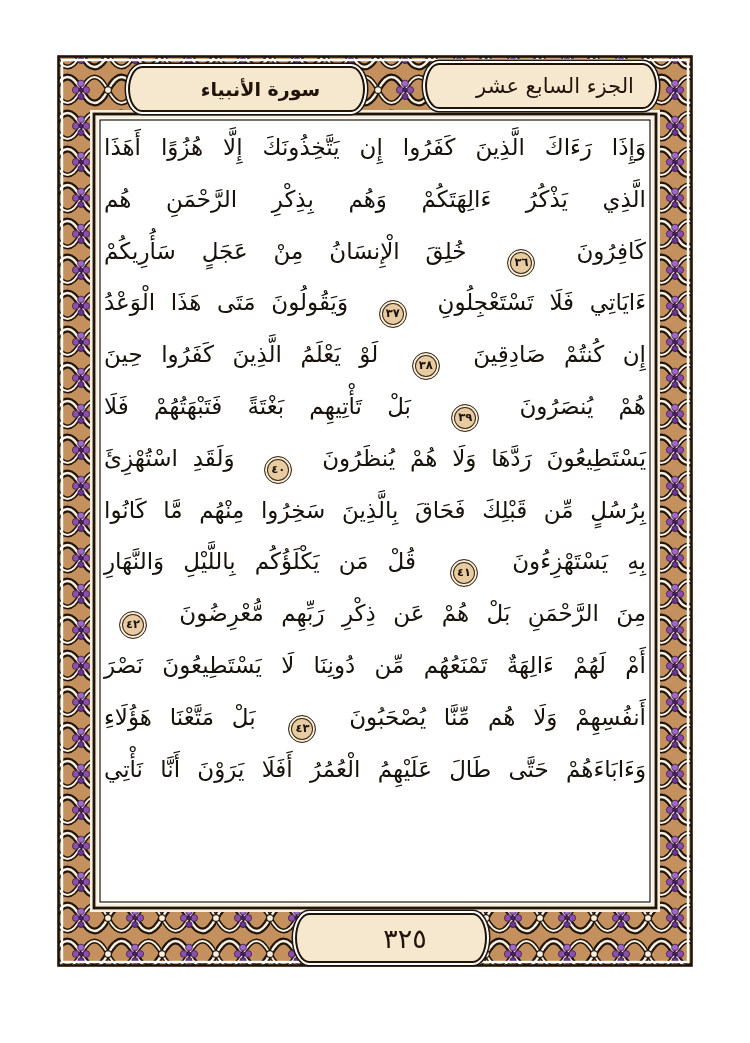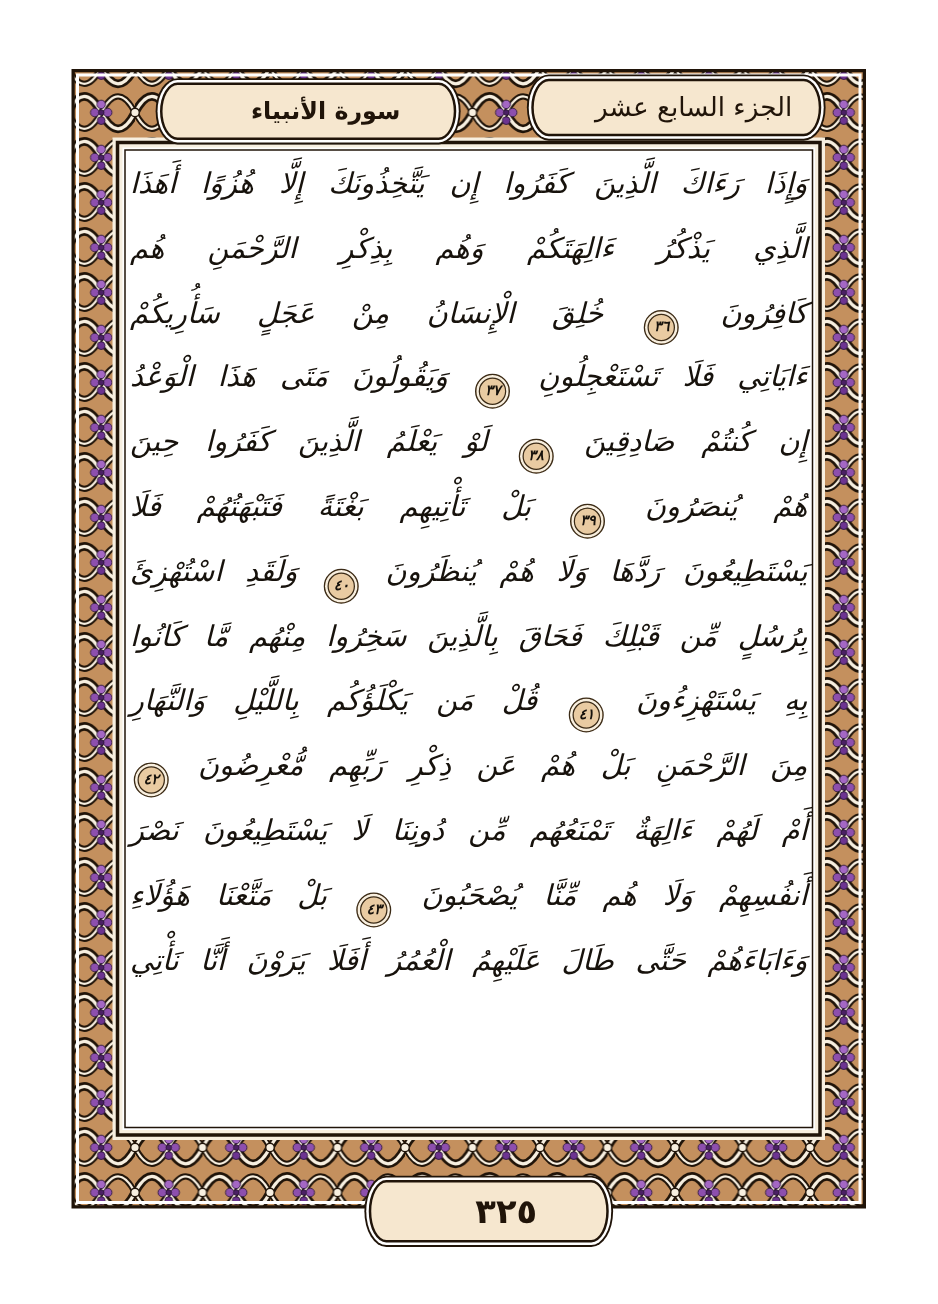--- a/index.html
+++ b/index.html
@@ -16,48 +16,47 @@
     background:var(--cream,#f6e7cf);
     border:2px solid #201409;
     border-radius:14px/50%;
     box-shadow:0 0 0 2px #ffffff, 0 0 0 3.5px #201409;
     display:flex;align-items:center;justify-content:center;
     color:#201409;
     padding-left:28px;
   }
   #juz-cartouche{left:425px;top:63px;width:200px;height:42px;font-size:21px;font-weight:normal;}
   #surah-cartouche{left:128px;top:66px;width:205px;height:42px;font-size:19px;font-weight:bold;}
-  #pageno-cartouche{left:295px;top:913px;width:160px;height:46px;font-size:27px;font-weight:bold;margin-top:31px;}
+  #pageno-cartouche{left:295px;top:913px;width:160px;height:46px;font-size:27px;font-weight:normal;}
   #text-area{
     position:absolute;z-index:2;
     left:104px;top:122px;width:542px;height:778px;
     direction:rtl;
     color:#17120c;
   }
   .qline{
     height:51.8px;line-height:51.8px;
     font-size:23px;
     white-space:nowrap;
     text-align:justify;
     text-align-last:justify;
     overflow:visible;
-    font-style:italic;
   }
   .vmark{
     display:inline-block;
     width:26px;height:26px;line-height:24px;
     border-radius:50%;
     background:var(--medallion,#e9cba2);
     border:1.5px solid #3a2a16;
     box-shadow:inset 0 0 0 2px #f8efdf, inset 0 0 0 3px #3a2a16;
     font-size:11.5px;font-weight:bold;
     text-align:center;text-align-last:center;
     vertical-align:-7px;
     color:#17120c;
-    margin:0 3px;
+    margin:0 15px;
   }
 </style>
 </head>
 <body>
 
 <div id="page">
 
   <svg id="border-svg" width="750" height="1043" viewBox="0 0 750 1043" aria-hidden="true">
     <defs>
       <pattern id="arab" width="54" height="36" patternUnits="userSpaceOnUse">

